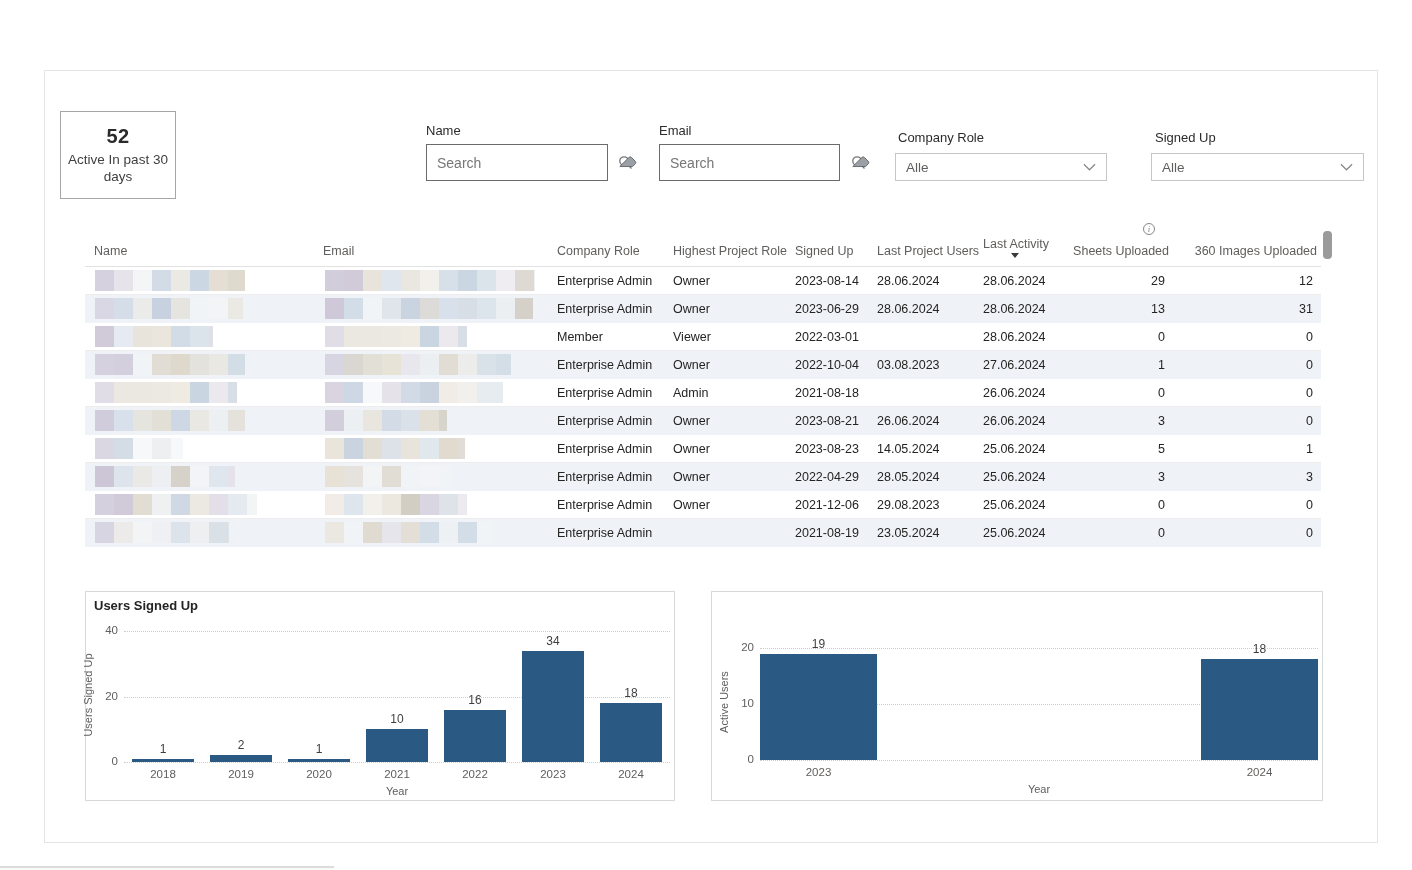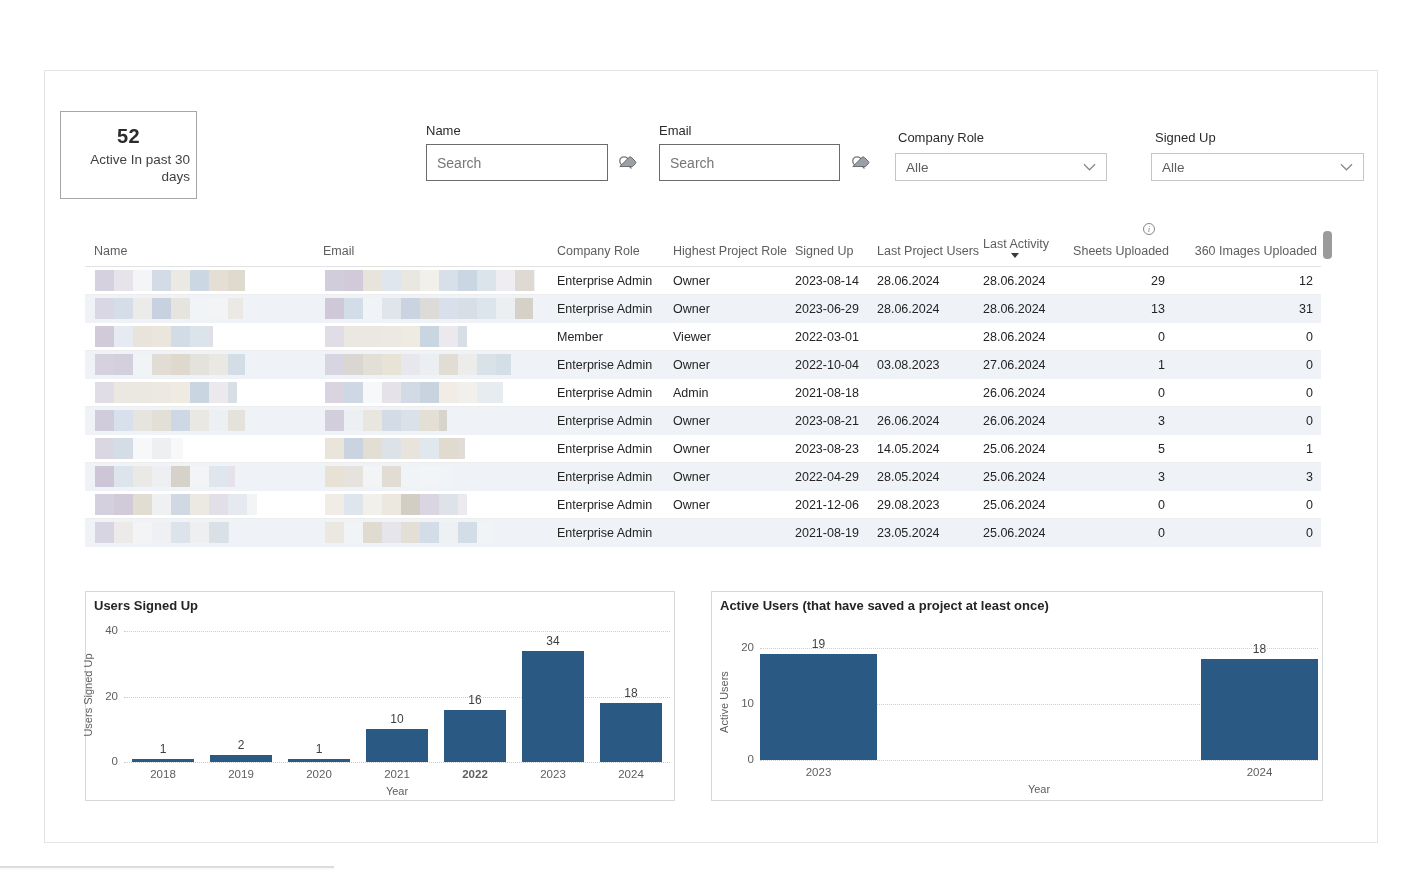--- a/index.html
+++ b/index.html
@@ -16,21 +16,21 @@
 
   
   #panel { position:absolute; left:44px; top:70px; width:1334px; height:773px;
     border:1px solid #e2e5e8; background:#fff; }
 
   
   #stats { position:absolute; left:15px; top:40px; display:flex; gap:9px; }
   .stat-card { border:1px solid #a6a6a6; background:#fff; min-height:88px;
     display:flex; flex-direction:column; align-items:center; justify-content:center;
     padding:8px 6px; text-align:center; }
-  .stat-card.w0 { width:108px; } .stat-card.w1 { width:114px; } .stat-card.w2 { width:137px;text-align:right; }
+  .stat-card.w0 { width:108px; } .stat-card.w1 { width:114px; } .stat-card.w2 { width:116px; }
   .stat-value { font-size:20px; font-weight:700; color:#2b2b2b; letter-spacing:0.5px; }
   .stat-label { font-size:13.5px; color:#3f3f3f; margin-top:4px; line-height:1.25; }
 
   
   .filter-label { position:absolute; font-size:13px; color:#2b2b2b; }
   .searchbox { position:absolute; height:37px; border:1px solid #6b6b6b; background:#fff;
     display:flex; align-items:center; padding:0 8px 0 10px; }
   .searchbox input { border:none; outline:none; flex:1; font-size:14px; color:#444;
     font-family:"Liberation Sans", sans-serif; background:transparent; }
   .searchbox input::placeholder { color:#767676; }
@@ -516,29 +516,28 @@
         <div class="ytick" style="left: 6px; top: 32px;">40</div>
         <div class="bar-label" style="left: 57px; width: 40px; top: 149.725px;">1</div>
         <div class="xtick" style="left: 52px; width: 50px; top: 176px;">2018</div>
         <div class="bar-label" style="left: 135px; width: 40px; top: 146.45px;">2</div>
         <div class="xtick" style="left: 130px; width: 50px; top: 176px;">2019</div>
         <div class="bar-label" style="left: 213px; width: 40px; top: 149.725px;">1</div>
         <div class="xtick" style="left: 208px; width: 50px; top: 176px;">2020</div>
         <div class="bar-label" style="left: 291px; width: 40px; top: 120.25px;">10</div>
         <div class="xtick" style="left: 286px; width: 50px; top: 176px;">2021</div>
         <div class="bar-label" style="left: 369px; width: 40px; top: 100.6px;">16</div>
-        <div class="xtick" style="left: 364px; width: 50px; top: 176px; font-weight: bold;">2022</div>
+        <div class="xtick" style="left: 364px; width: 50px; top: 176px;">2022</div>
         <div class="bar-label" style="left: 447px; width: 40px; top: 41.65px;">34</div>
         <div class="xtick" style="left: 442px; width: 50px; top: 176px;">2023</div>
         <div class="bar-label" style="left: 525px; width: 40px; top: 94.05px;">18</div>
         <div class="xtick" style="left: 520px; width: 50px; top: 176px;">2024</div>
         <div class="xaxis-title" style="left: 281px; width: 60px; top: 193px;">Year</div>
       </div>
     <div class="chart-box" id="chart1" style="left:666px; top:520px; width:612px; height:210px;">
-        <div class="chart-title">Active Users (that have saved a project at least once)</div>
         <div class="yaxis-title" style="left: -48px; top: 104px; width: 120px; text-align: center;">Active Users</div>
         <div class="plot" style="left: 48px; top: 56px; width: 558px; height: 112px;">
           <div class="gridline" style="top: 112px;"></div>
           <div class="gridline" style="top: 56px;"></div>
           <div class="gridline" style="top: 0px;"></div>
           <div class="bar" style="left: 0px; width: 117px; top: 5.6px; height: 106.4px; background: rgb(42, 90, 132);"></div>
           <div class="bar" style="left: 441px; width: 117px; top: 11.2px; height: 100.8px; background: rgb(42, 90, 132);"></div>
         </div>
         <div class="ytick" style="left: 16px; top: 161px;">0</div>
         <div class="ytick" style="left: 16px; top: 105px;">10</div>

